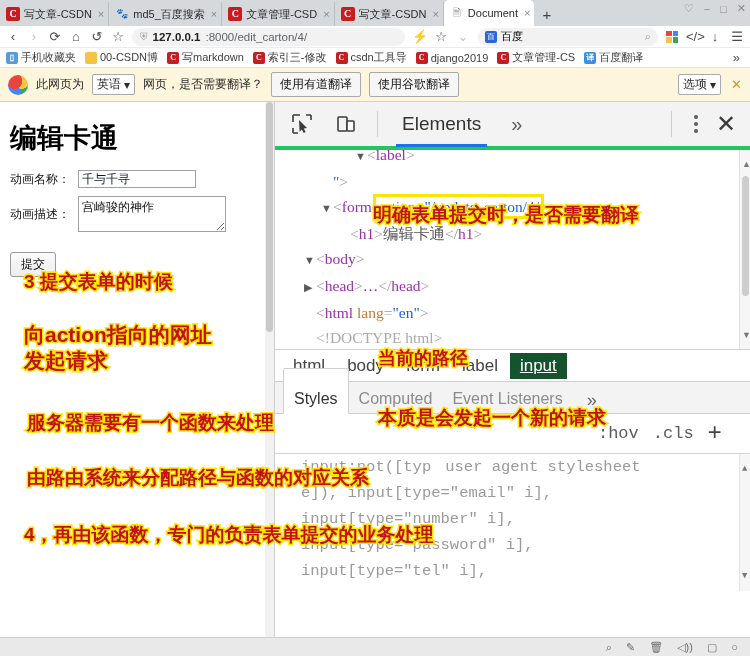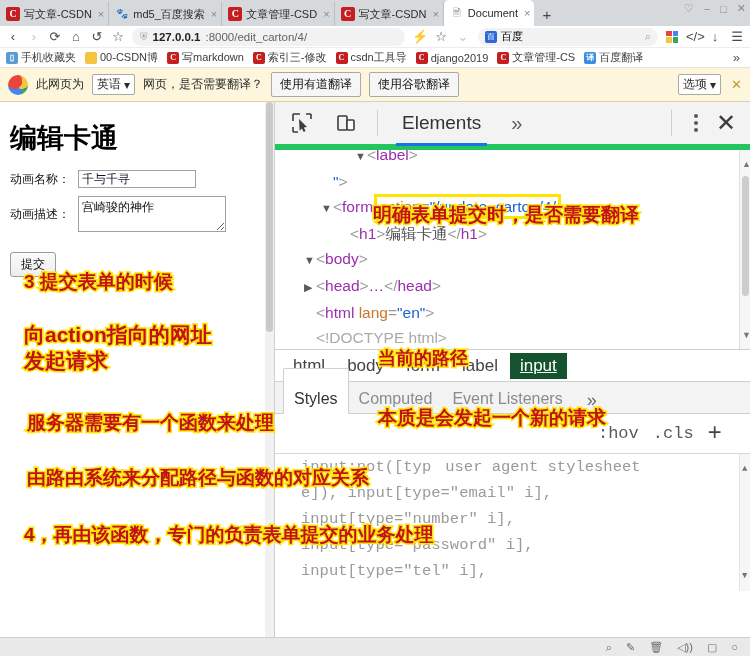--- a/index.html
+++ b/index.html
@@ -188,42 +188,42 @@
 
   
   .devtools {
     position: absolute; left: 274px; top: 102px;
     width: 476px; height: 535px; background: #fff;
     border-left: 1px solid #cfcfcf;
     font-family: "Liberation Sans", sans-serif;
   }
   .dt-toolbar {
     height: 48px; display: flex; align-items: center; gap: 10px;
-    padding: 8px 10px; background: #f3f3f3; border-bottom: 6px solid #22c55e;
+    padding: 8px 10px; background: #f3f3f3; border-bottom: 4px solid #22c55e;
     position: relative;
   }
   .dt-icobtn { width: 34px; height: 32px; display:flex; align-items:center; justify-content:center; }
   .dt-sep { width: 1px; height: 26px; background: #cfcfcf; margin: 0 4px;}
   .dt-tab {
     font-size: 19px; color: #333; padding: 0 10px; height: 46px;
     display: flex; align-items: center; position: relative;
   }
   .dt-tab.active::after {
     content:""; position:absolute; left: 4px; right: 4px; bottom: 0;
     height: 3px; background: #1a73e8;
   }
   .dt-more { font-size: 20px; color: #5a5a5a; padding: 0 10px; }
   .dt-right { margin-left:auto; display:flex; align-items:center; gap: 12px;}
   .dt-kebab { display:flex; flex-direction:column; gap:3px; padding: 0 6px;}
   .dt-kebab i { width:4px;height:4px;background:#5a5a5a;border-radius:50%; display:block;}
   .dt-close { font-size: 24px; color: #3c3c3c; padding-right: 4px; font-weight: 300;}
 
   .dom-tree {
     position: relative; height: 200px; overflow: hidden;
-    font-family: Liberation Sans, sans-serif;
+    font-family: Liberation Serif, serif;
     font-size: 15.5px; line-height: 25px;
     padding: 4px 0 11px 0; background: #fff;
     border-bottom: 1px solid #d0d0d0;
   }
   .dom-line { white-space: pre; padding-left: 12px; color: #8b1a9e;}
   .tk-punct { color: #9a9a9a; }
   .tk-tag   { color: #9b2fae; }
   .tk-attr  { color: #c9772a; }
   .tk-val   { color: #1a62d6; }
   .tk-text  { color: #555; }

